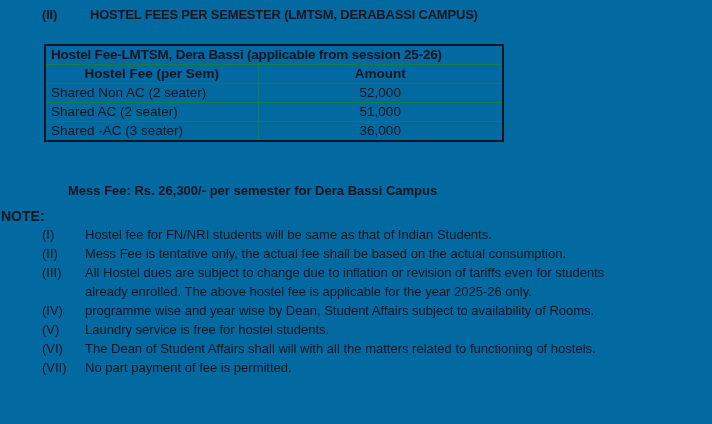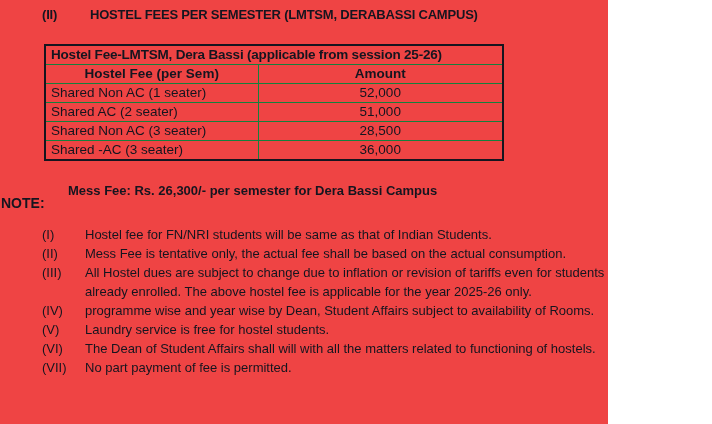--- a/index.html
+++ b/index.html
@@ -2,21 +2,21 @@
 <html><head>
 <meta charset="utf-8">
 <style>
   html, body { margin: 0; padding: 0; }
   body {
     width: 712px; height: 424px;
     background: #ffffff;
     font-family: "Liberation Sans", sans-serif;
     color: #15151f;
   }
-  .page { position: relative; width: 608px; height: 424px; overflow: hidden; background: #ef4444; text-decoration: underline; }
+  .page { position: relative; width: 712px; height: 424px; overflow: hidden; background: #0369a1; text-decoration: underline; }
 
   
   .doc-heading {
     position: absolute; left: 42px; top: 7px;
     font-weight: bold; font-size: 13px; letter-spacing: -0.2px;
     white-space: nowrap;
   }
   .h-num { display: inline-block; width: 48px; }
 
   
@@ -43,21 +43,21 @@
   .fee-table td.amt { text-align: center; font-weight: normal; }
 
   
   .mess-fee {
     position: absolute; left: 68px; top: 183px;
     font-weight: bold; font-size: 13px; white-space: nowrap;
   }
 
   
   .note-heading {
-    position: absolute; left: 1px; top: 195px;
+    position: absolute; left: 1px; top: 208px;
     font-weight: bold; font-size: 14px; white-space: nowrap;
   }
 
   
   .notes {
     position: absolute; left: 42px; top: 225px;
     width: 666px; font-size: 13px; line-height: 19px;
   }
   .note { display: flex; align-items: flex-start; }
   .n-num { flex: none; width: 43px; }
@@ -80,30 +80,26 @@
       </colgroup>
     <tbody>
       <tr>
         <td class="t-title" colspan="2">Hostel Fee-LMTSM, Dera Bassi (applicable from session 25-26)</td>
       </tr>
       <tr>
         <th class="left">Hostel Fee (per Sem)</th>
         <th class="center">Amount</th>
       </tr>
       <tr>
-        <td class="label">Shared Non AC (1 seater)</td>
+        <td class="label">Shared Non AC (2 seater)</td>
         <td class="amt">52,000</td>
       </tr>
       <tr>
         <td class="label">Shared AC (2 seater)</td>
         <td class="amt">51,000</td>
-      </tr>
-      <tr>
-        <td class="label">Shared Non AC (3 seater)</td>
-        <td class="amt">28,500</td>
       </tr>
       <tr>
         <td class="label">Shared -AC (3 seater)</td>
         <td class="amt">36,000</td>
       </tr>
     </tbody>
   </table>
 
   <div class="mess-fee">Mess Fee: Rs. 26,300/- per semester for Dera Bassi Campus</div>
 

